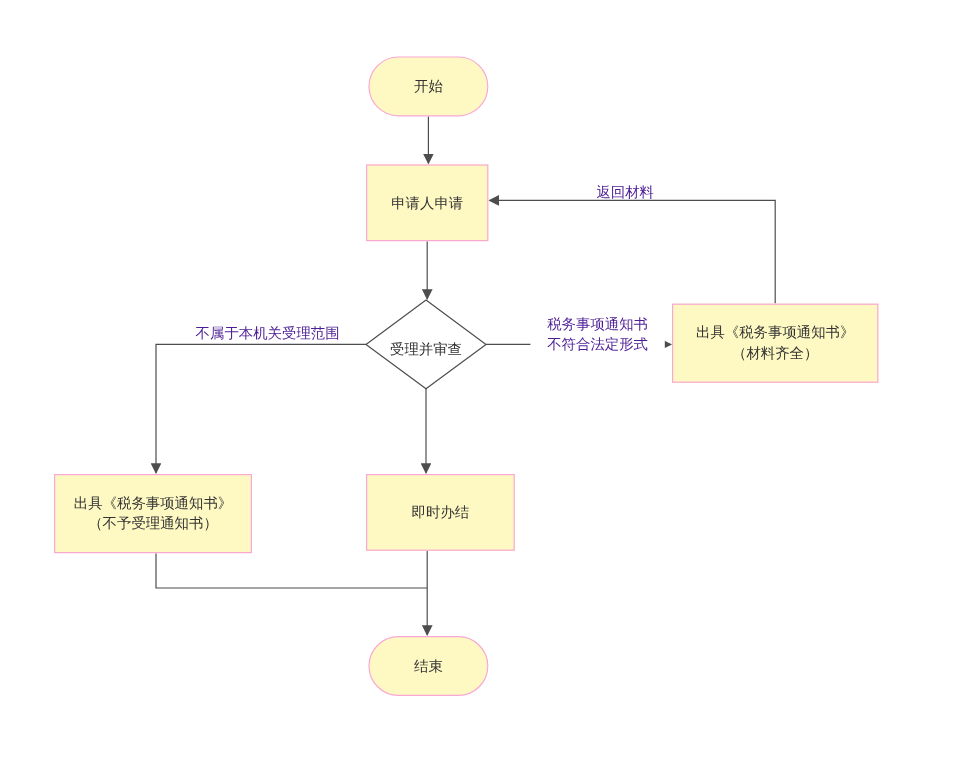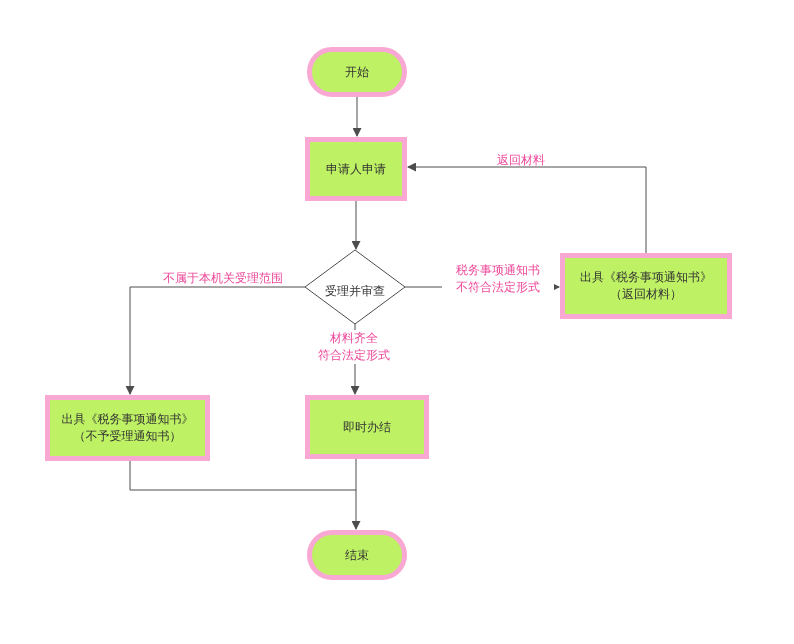--- a/index.html
+++ b/index.html
@@ -16,43 +16,43 @@
     overflow: hidden;
   }
   .connectors {
     position: absolute;
     left: 0;
     top: 0;
   }
   .node {
     position: absolute;
     box-sizing: border-box;
-    background: #bef264;
-    border: 5px solid #f9a8d4;
+    background: #fef9c3;
+    border: 1px solid #f9a8d4;
     color: #333333;
     font-size: 12px;
     line-height: 17px;
     display: flex;
     flex-direction: column;
     align-items: center;
     justify-content: center;
     text-align: center;
   }
   .node.stadium {
     border-radius: 25px;
   }
   .node.no-border {
     border: none;
     background: transparent;
   }
   .edge-label {
     position: absolute;
     box-sizing: border-box;
     background: #ffffff;
-    color: #ec4899;
+    color: #4c1d95;
     font-size: 12px;
     line-height: 17px;
     text-align: center;
     white-space: nowrap;
     padding: 0 1px;
   }
   .edge-label.transparent {
     background: transparent;
   }
 </style>
@@ -94,21 +94,21 @@
   <div class="node" style="left:305px; top:137px; width:102px; height:64px;">
     <span>申请人申请</span>
   </div>
 
   <div class="node no-border" style="left:305px; top:254px; width:100px; height:74px;">
     <span>受理并审查</span>
   </div>
 
   <div class="node" style="left:560px; top:253px; width:172px; height:66px;">
     <span>出具《税务事项通知书》</span>
-    <span>（返回材料）</span>
+    <span>（材料齐全）</span>
   </div>
 
   <div class="node" style="left:45px; top:395px; width:165px; height:66px;">
     <span>出具《税务事项通知书》</span>
     <span>（不予受理通知书）</span>
   </div>
 
   <div class="node" style="left:305px; top:395px; width:124px; height:64px;">
     <span>即时办结</span>
   </div>
@@ -119,18 +119,14 @@
 
   <div class="edge-label transparent" style="left:496px; top:152px;">返回材料</div>
 
   <div class="edge-label" style="left:442px; top:262px; width:112px;">
     <div>税务事项通知书</div>
     <div>不符合法定形式</div>
   </div>
 
   <div class="edge-label transparent" style="left:162px; top:270px;">不属于本机关受理范围</div>
 
-  <div class="edge-label" style="left:310px; top:330px; width:88px;">
-    <div>材料齐全</div>
-    <div>符合法定形式</div>
-  </div>
 
 </div>
 
 </body></html>

